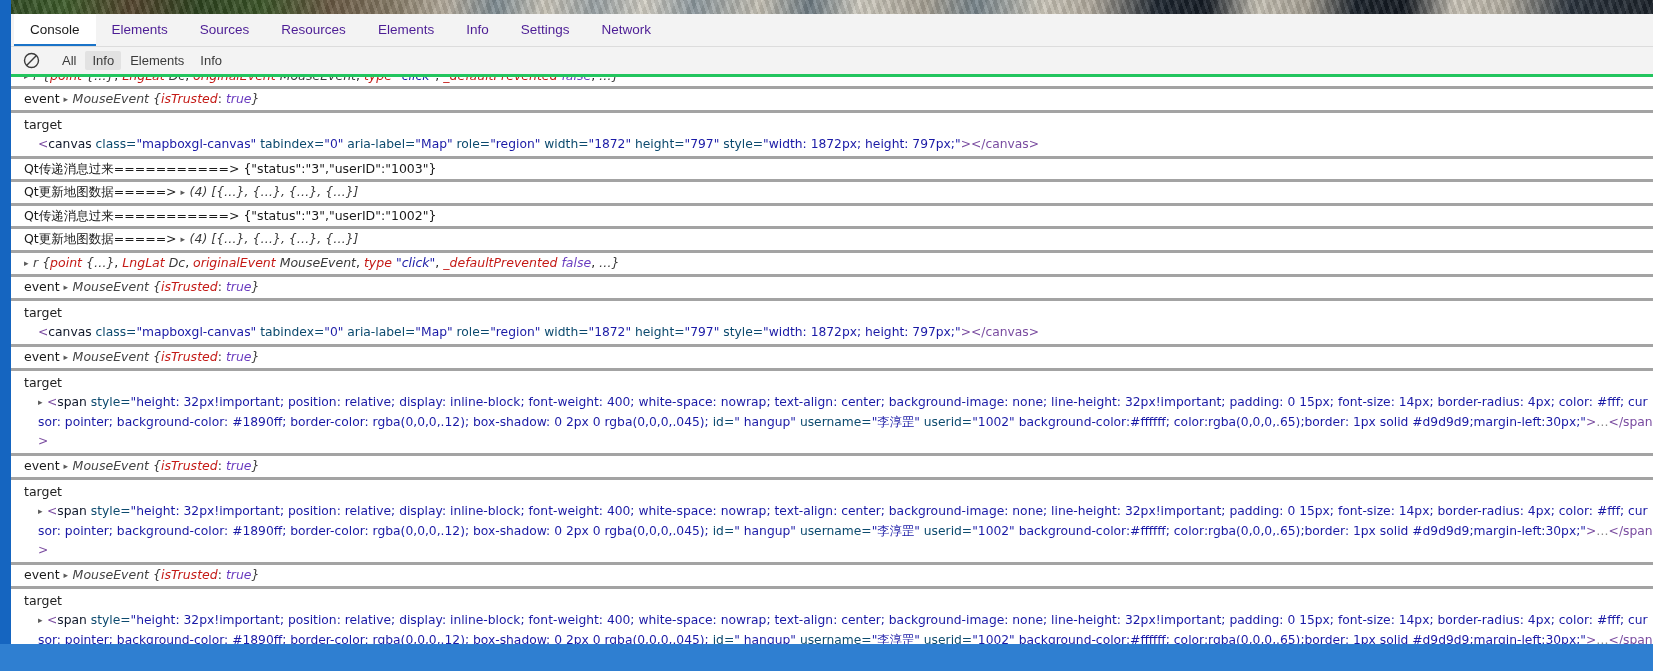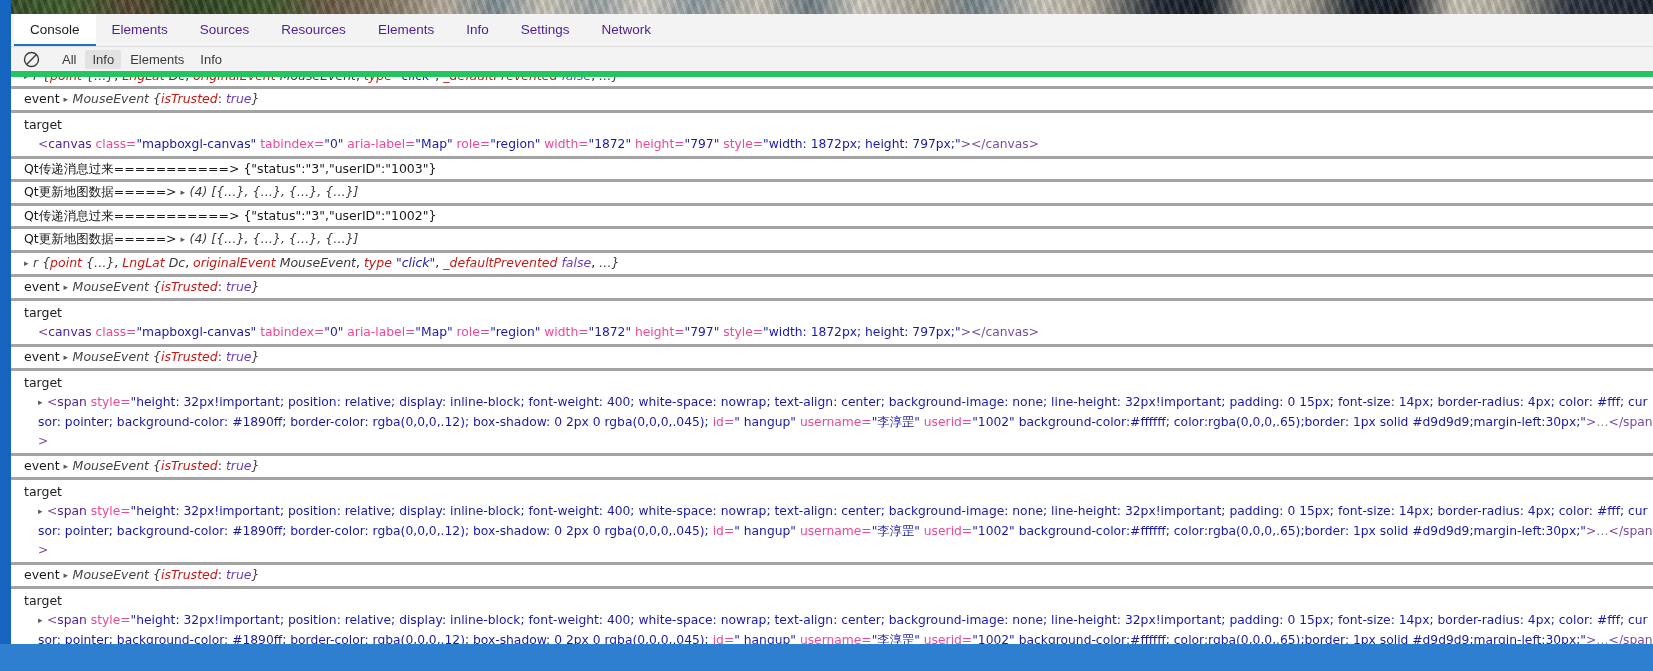--- a/index.html
+++ b/index.html
@@ -85,21 +85,21 @@
     background: #ffffff;
     color: #1a1a1a;
     border-bottom: 2px solid #1a73c8;
   }
 
   
   .filterbar {
     height: 30px;
     flex: 0 0 30px;
     background: #f3f3f3;
-    border-bottom: 6px solid #22c55e;
+    border-bottom: 3px solid #22c55e;
     display: flex; align-items: center;
     padding-left: 12px;
     box-sizing: border-box;
     gap: 2px;
   }
   .clear-icon {
     width: 17px; height: 17px;
     margin-right: 13px;
     display: inline-block;
     position: relative;
@@ -150,22 +150,22 @@
     font-size: 9px;
     transform: translateY(-1px);
   }
   .plain { color: #1a1a1a; }
   .gray  { color: #3b3b3b; }
   .ital  { font-style: italic; }
   .prop  { color: #c41a16; }
   .str   { color: #1a1aa6; }
   .kw    { color: #6a3bbf; }
   .objname { color: #444; font-style: italic; }
-  .tagname { color: #4c1d95; }
-  .attrname { color: #ec4899; }
+  .tagname { color: #0f172a; }
+  .attrname { color: #0c4a6e; }
   .attrval  { color: #1a1aa6; }
   .punct { color: #7a4ca0; }
   .ellip { color: #8a8a8a; }
   .indent { padding-left: 14px; }
 
   .html-line {
     font-family: "DejaVu Sans", sans-serif;
     font-size: 12.3px;
     line-height: 19px;
     word-break: break-all;

